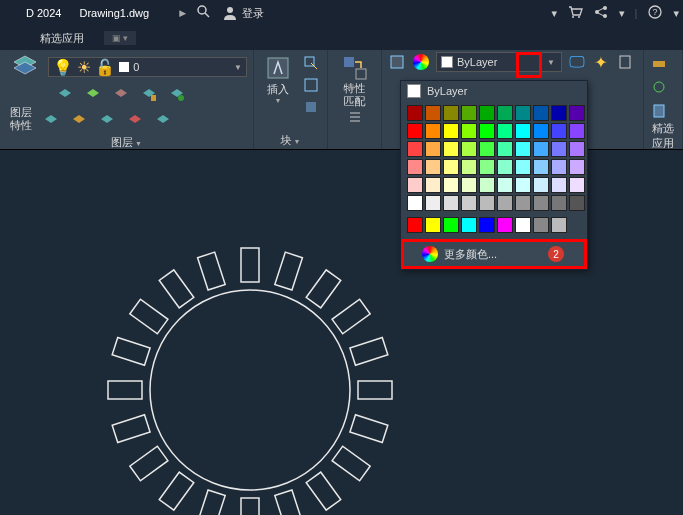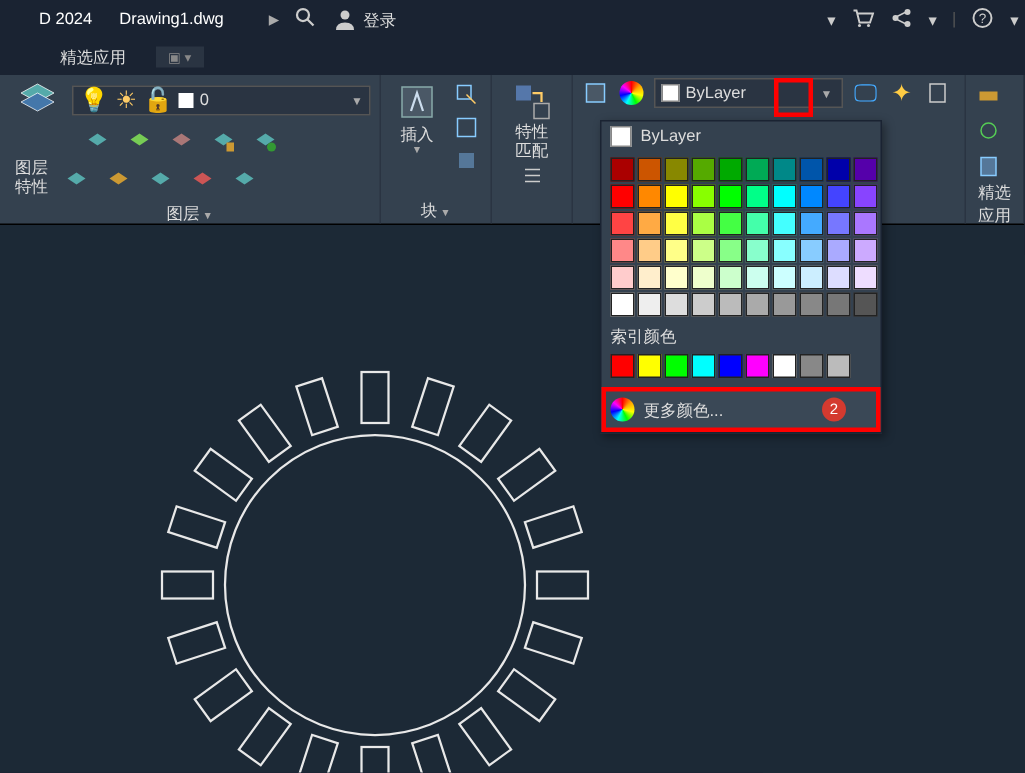--- a/index.html
+++ b/index.html
@@ -52,21 +52,21 @@
 .canvas { position: absolute; left: 0; top: 150px; right: 0; bottom: 0; background: #1c2936; }
 
 .dropdown { position: absolute; left: 400px; top: 80px; width: 188px; background: #34414f; border: 1px solid #1a2332; box-shadow: 2px 2px 6px rgba(0,0,0,.4); z-index: 10; }
 .dd-row { display: flex; align-items: center; padding: 3px 6px; gap: 6px; color: #ddd; font-size: 11px; }
 .dd-row .sw { width: 14px; height: 14px; background: #fff; border: 1px solid #888; }
 .palette { display: grid; grid-template-columns: repeat(10, 16px); gap: 2px; padding: 4px 6px; }
 .palette .c { width: 16px; height: 16px; border: 1px solid #222; }
 .section-label { color: #ddd; font-size: 11px; padding: 2px 6px; }
 .index-row { display: flex; gap: 2px; padding: 2px 6px 6px 6px; }
 .index-row .c { width: 16px; height: 16px; border: 1px solid #222; }
-.more-colors { display: flex; align-items: center; padding: 4px 3px; gap: 6px; color: #ddd; font-size: 11px; background: #3a4856; }
+.more-colors { display: flex; align-items: center; padding: 4px 18px; gap: 6px; color: #ddd; font-size: 11px; background: #3a4856; }
 .color-wheel { width: 16px; height: 16px; border-radius: 50%; background: conic-gradient(red,orange,yellow,lime,cyan,blue,magenta,red); }
 .redbox2 { border: 3px solid #ff0000; }
 
 .num-badge { width: 16px; height: 16px; border-radius: 50%; background: #d43a2f; color: #fff; font-size: 10px; display: flex; align-items: center; justify-content: center; position: absolute; }
 
 .ic { width:16px; height:16px; }
 </style>
 </head>
 <body>
 
@@ -389,21 +389,20 @@
       <div class="c" style="background: rgb(238, 238, 238);"></div>
       <div class="c" style="background: rgb(221, 221, 221);"></div>
       <div class="c" style="background: rgb(204, 204, 204);"></div>
       <div class="c" style="background: rgb(187, 187, 187);"></div>
       <div class="c" style="background: rgb(170, 170, 170);"></div>
       <div class="c" style="background: rgb(153, 153, 153);"></div>
       <div class="c" style="background: rgb(136, 136, 136);"></div>
       <div class="c" style="background: rgb(119, 119, 119);"></div>
       <div class="c" style="background: rgb(85, 85, 85);"></div>
     </div>
-  <div class="section-label">索引颜色</div>
   <div class="index-row" id="index-row">
       <div class="c" style="background: rgb(255, 0, 0);"></div>
       <div class="c" style="background: rgb(255, 255, 0);"></div>
       <div class="c" style="background: rgb(0, 255, 0);"></div>
       <div class="c" style="background: rgb(0, 255, 255);"></div>
       <div class="c" style="background: rgb(0, 0, 255);"></div>
       <div class="c" style="background: rgb(255, 0, 255);"></div>
       <div class="c" style="background: rgb(255, 255, 255);"></div>
       <div class="c" style="background: rgb(136, 136, 136);"></div>
       <div class="c" style="background: rgb(187, 187, 187);"></div>

